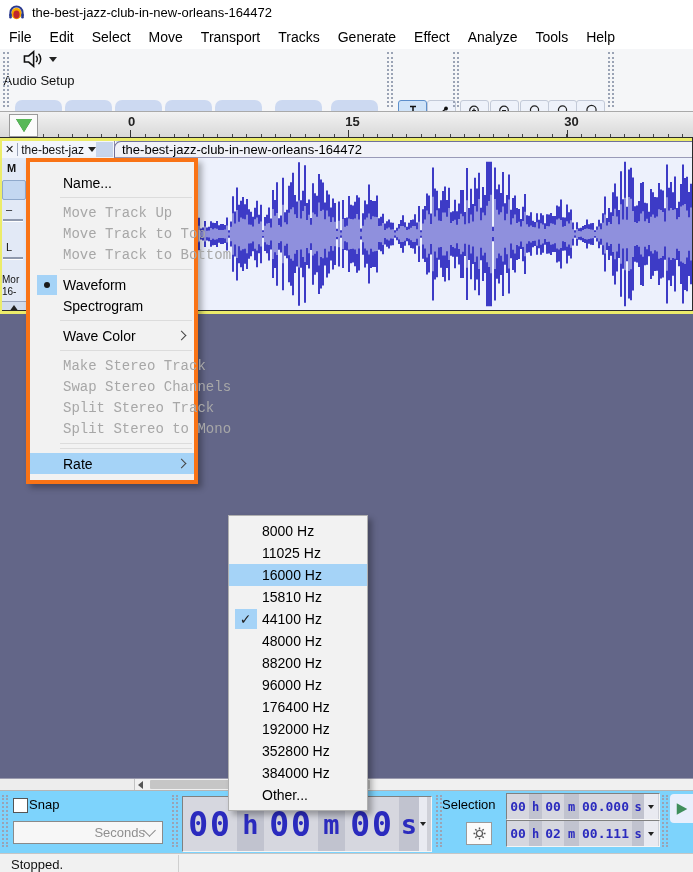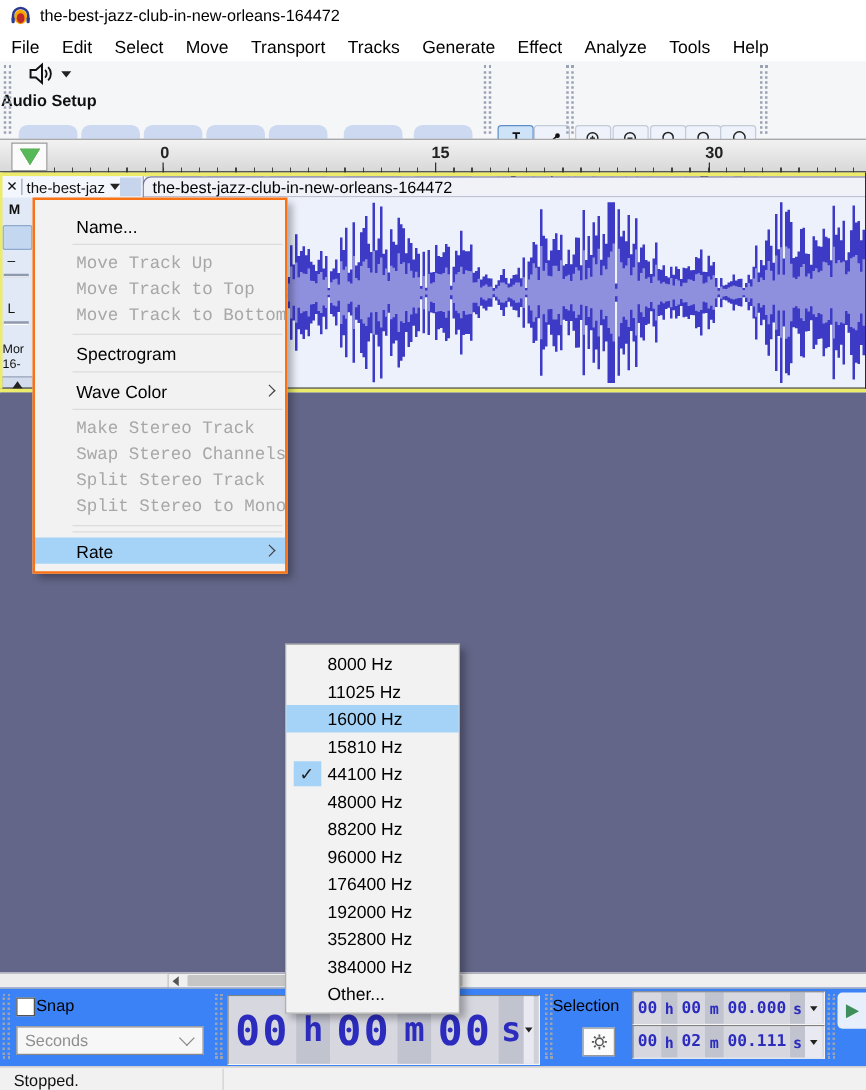--- a/index.html
+++ b/index.html
@@ -19,21 +19,21 @@
   .toolbar{left:0;top:49px;width:693px;height:62px;background:#f5f6f8;border-bottom:1px solid #b9b9c2;}
   .grip{width:2px;border-left:2px dotted #9aa3b5;border-right:2px dotted #9aa3b5;}
   .tbtn{position:absolute;width:47px;height:45px;top:51px;background:#ccd9f1;border-radius:7px;
         display:flex;align-items:center;justify-content:center;}
   .sbtn{position:absolute;width:27px;height:22px;background:#eef2fa;border:1px solid #c3cad8;border-radius:3px;
         display:flex;align-items:center;justify-content:center;}
   .sbtn.sel{background:#cfe3f8;border-color:#5d8fcb;}
   .sbtn.blank{background:#f1f3f8;border-color:#d6dae2;}
   .audio-setup{left:614px;top:52px;width:78px;height:44px;display:flex;flex-direction:column;align-items:center;}
   .audio-setup .row{display:flex;align-items:center;gap:5px;}
-  .audio-setup .lbl{font-size:13px;color:#111;margin-top:4px;white-space:nowrap;font-weight:bold;}
+  .audio-setup .lbl{font-size:13px;color:#111;margin-top:4px;white-space:nowrap;}
   .caret-down{width:0;height:0;border-left:4px solid transparent;border-right:4px solid transparent;border-top:5px solid #222;}
 
   
   .ruler{left:0;top:111px;width:693px;height:27px;background:linear-gradient(#f2f2f2,#d6d6d6);
          border-top:1px solid #a9a9a9;border-bottom:1px solid #555;}
   .loopbtn{position:absolute;left:9px;top:2px;width:27px;height:21px;background:#fbfbfb;border:1px solid #9a9a9a;
            display:flex;align-items:center;justify-content:center;}
   .looptri{width:0;height:0;border-left:8px solid transparent;border-right:8px solid transparent;border-top:13px solid #57b857;filter:drop-shadow(0 0 0.5px #1c6b1c);}
   .minor-ticks{position:absolute;left:43px;bottom:0;width:650px;height:5px;
      background:repeating-linear-gradient(90deg,#444 0 1px,transparent 1px 14.53px);}
@@ -66,21 +66,21 @@
   
   .workspace{left:0;top:314px;width:693px;height:464px;background:#636688;}
 
   
   .hscroll{left:0;top:778px;width:693px;height:12px;background:#f0f0f0;border-top:1px solid #9a9aae;box-sizing:border-box;}
   .hs-corner{position:absolute;left:0;top:0;width:134px;height:12px;background:#ededed;border-right:1px solid #c2c2c2;}
   .hs-arrow{position:absolute;left:138px;top:2px;width:0;height:0;border-top:4px solid transparent;border-bottom:4px solid transparent;border-right:5px solid #555;}
   .hs-thumb{position:absolute;left:150px;top:1px;width:220px;height:9px;background:#c6c6c6;border-radius:1px;}
 
   
-  .bottombar{left:0;top:790px;width:693px;height:63px;background:#3b82f6;border-top:1px solid #b5b5b5;box-sizing:border-box;}
+  .bottombar{left:0;top:790px;width:693px;height:63px;background:#7dd3fc;border-top:1px solid #b5b5b5;box-sizing:border-box;text-align:right;}
   .bgrip{position:absolute;top:4px;height:52px;}
   .snaplbl{position:absolute;left:29px;top:6px;font-size:13px;color:#000;}
   .chk{position:absolute;left:13px;top:7px;width:13px;height:13px;background:#fff;border:1px solid #555;}
   .snapsel{position:absolute;left:13px;top:30px;width:150px;height:23px;background:#f7f7f7;border:1px solid #8a8a8a;
            display:flex;align-items:center;box-sizing:border-box;}
   .snapsel .v{font-size:13px;color:#8f8f8f;margin-left:6px;flex:1;}
   .chev{width:8px;height:8px;border-right:1.5px solid #888;border-bottom:1.5px solid #888;transform:rotate(45deg);margin-right:8px;margin-top:-4px;}
 
   .time-big{position:absolute;left:182px;top:5px;width:248px;height:54px;background:#cfd0d8;
             border:1px solid #808080;border-right-color:#f5f5f5;border-bottom-color:#f5f5f5;box-sizing:content-box;
@@ -107,21 +107,21 @@
 
   .playspeed{position:absolute;left:670px;top:3px;width:23px;height:29px;background:#e8effc;border-radius:4px 0 0 4px;
              display:flex;align-items:center;justify-content:center;}
 
   
   .statusbar{left:0;top:853px;width:693px;height:19px;background:#f1f1f1;border-top:1px solid #c6c6c6;box-sizing:border-box;}
   .statusbar .txt{position:absolute;left:11px;top:3px;font-size:13px;color:#111;}
   .statusbar .vs{position:absolute;top:1px;width:1px;height:17px;background:#cfcfcf;}
 
   
-  .cmenu{position:absolute;left:26px;top:158px;width:204px;background:#f2f2f2;border:2px solid #f97316;
+  .cmenu{position:absolute;left:26px;top:158px;width:172px;background:#f2f2f2;border:4px solid #f97316;
          box-shadow:4px 4px 6px rgba(0,0,0,.30);box-sizing:border-box;padding:10px 0 6px 0;z-index:40;}
   .mi{height:21px;display:flex;align-items:center;position:relative;}
   .mi .gut{width:33px;display:flex;align-items:center;justify-content:center;flex:none;}
   .mi .lab{font-size:14px;color:#000;white-space:nowrap;}
   .mi.dis .lab{color:#a7a7a7;font-family:Liberation Mono, monospace;}
   .mi.hl{background:#a5d3f7;}
   .mi .arr{position:absolute;right:9px;width:6px;height:6px;border-top:1.5px solid #444;border-right:1.5px solid #444;transform:rotate(45deg);}
   .msep{height:1px;background:#dcdcdc;margin:4px 2px 4px 30px;}
   .radio-box{width:20px;height:20px;background:#a5d3f7;display:flex;align-items:center;justify-content:center;}
   .radio-dot{width:6px;height:6px;border-radius:50%;background:#1a1a1a;}
@@ -454,20 +454,28 @@
     <div class="mi dis">
       <span class="gut"></span>
         <span class="lab">Move Track to Top</span>
     </div>
     <div class="mi dis">
       <span class="gut"></span>
         <span class="lab">Move Track to Bottom</span>
     </div>
     <div class="msep"></div>
     <div class="mi">
+      <span class="gut">
+          <span class="radio-box">
+            <span class="radio-dot"></span>
+          </span>
+        </span>
+      <span class="lab">Waveform</span>
+    </div>
+    <div class="mi">
       <span class="gut"></span>
         <span class="lab">Spectrogram</span>
     </div>
     <div class="msep"></div>
     <div class="mi">
       <span class="gut"></span>
         <span class="lab">Wave Color</span>
       <span class="arr"></span>
     </div>
     <div class="msep"></div>

